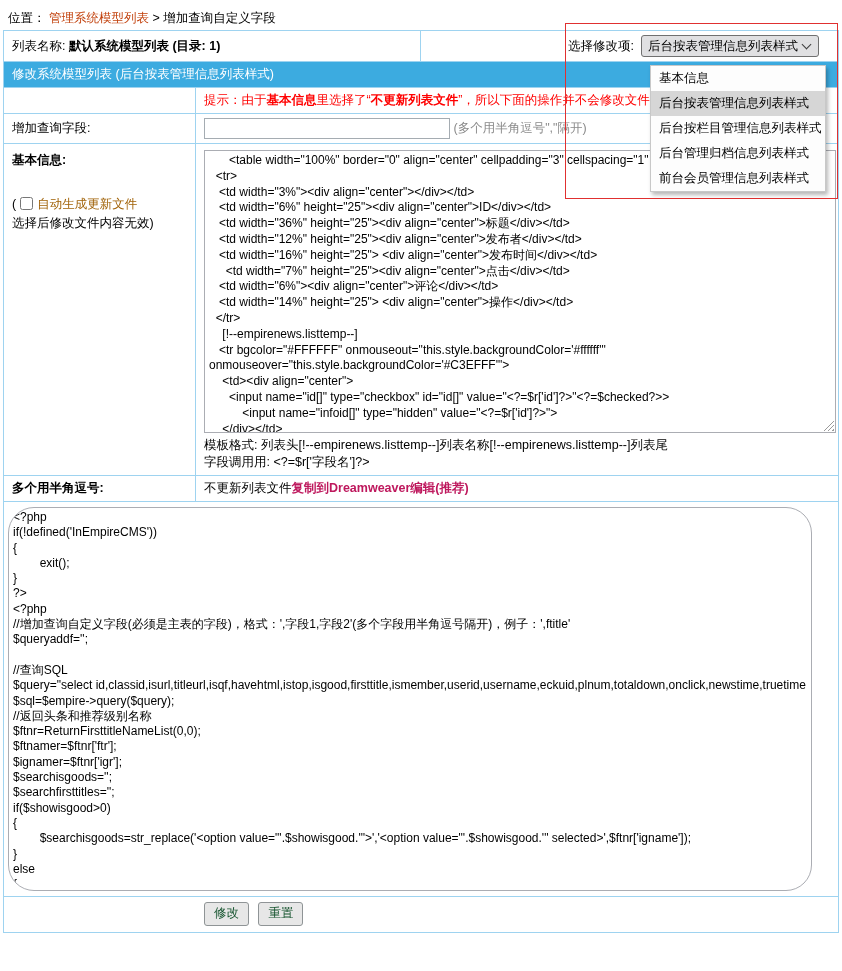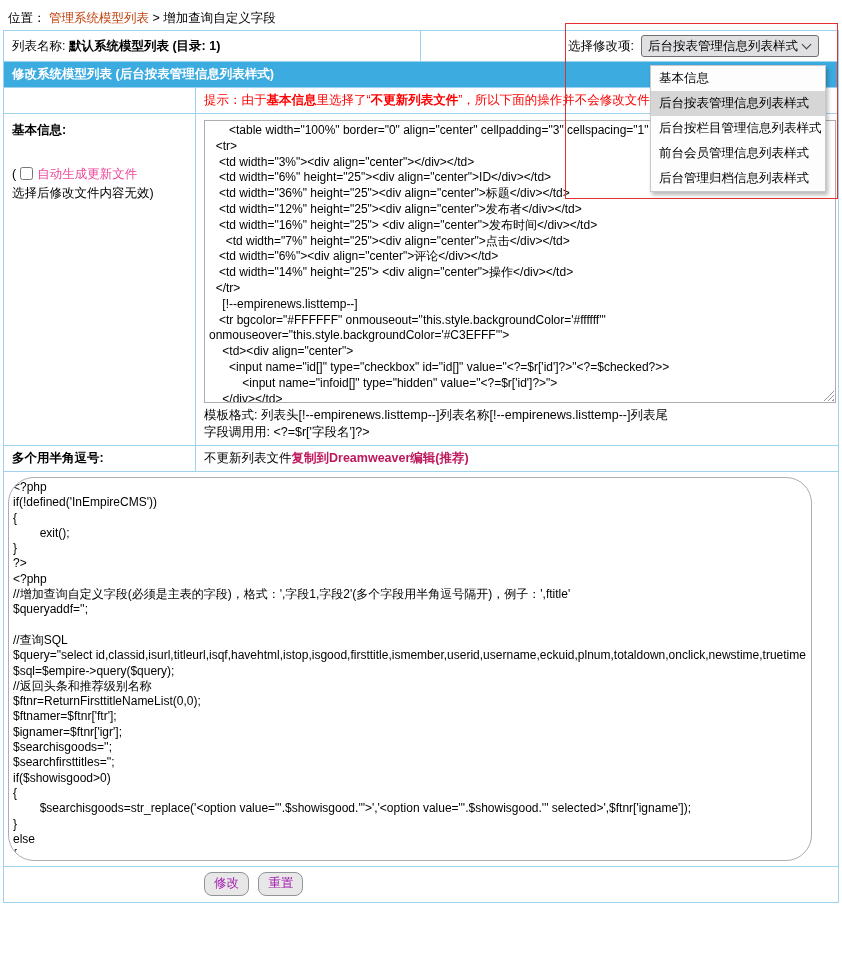--- a/index.html
+++ b/index.html
@@ -6,21 +6,21 @@
   html,body { width: 842px; height: 971px; background: #fff; overflow: hidden; }
   body { font-family: "Liberation Sans", "DejaVu Sans", sans-serif; font-size: 12.5px; color:#000; position: relative; }
 
   
   .breadcrumb { padding: 10px 0 0 8px; height: 30px; }
   .breadcrumb a { color:#c2410c; text-decoration:none; cursor:pointer; }
 
   
   table.main { border-collapse: collapse; table-layout: fixed; width: 836px; margin-left: 3px; }
   table.main td { border: 1px solid #9ed3f0; padding: 4px 8px; vertical-align: middle; }
-  td.bluebar { background: #3cabe0; color: #fff; font-weight: bold; height: 26px; padding-left: 8px; font-size: 12.5px; }
+  td.bluebar { background: #3cabe0; color: #fff; font-weight: normal; height: 26px; padding-left: 8px; font-size: 12.5px; }
   td.lbl { width: 192px; }
   td.lbl.toplbl { vertical-align: top; padding-top: 8px; }
   .bold { font-weight: bold; }
   .hinttext { color: #f00; }
   .hinttext b { font-weight: bold; }
   .graytext { color: #8a8a8a; }
 
   
   input.txt { width: 246px; height: 21px; border: 1px solid #a5acb2; background:#fff; font-family: inherit; font-size: 12px; padding: 0 4px; vertical-align: middle; }
 
@@ -32,29 +32,29 @@
   .codebox .grip { position: absolute; right: 1px; bottom: 1px; width: 11px; height: 11px; cursor: nwse-resize;
                    background: repeating-linear-gradient(135deg, transparent 0 2px, #9a9a9a 2px 3px);
                    clip-path: polygon(100% 0, 100% 100%, 0 100%); }
   .tpl-box { width: 632px; height: 283px; margin: 2px 0 4px 0; }
   .file-box { width: 804px; height: 384px; margin: 2px 0; border-radius: 26px; }
   .fmt { line-height: 17px; margin-top: 3px; }
 
   
   .autogen { margin-top: 26px; line-height: 19px; }
   .autogen input[type=checkbox] { width: 13px; height: 13px; vertical-align: -2px; margin: 0 4px 0 4px; }
-  .red { color: #ec4899; }
+  .red { color: #a16207; }
 
   
   .dwlink { color: #be185d; font-weight: bold; text-decoration: none; cursor: pointer; }
 
   
   .btnrow { padding: 5px 0 6px 200px !important; }
   button.winbtn { font-family: inherit; font-size: 12.5px; background: #e7e7e7; border: 1px solid #8f9496;
-                  border-radius: 8px; padding: 2px 9px 3px 9px; margin-right: 6px; cursor: pointer; color:#a21caf; }
+                  border-radius: 3px; padding: 2px 9px 3px 9px; margin-right: 6px; cursor: pointer; color:#14532d; }
 
   
   .selwrap { display: flex; justify-content: flex-end; align-items: center; padding-right: 11px; }
   .sel-label { margin-right: 7px; }
   .fakeselect { width: 178px; height: 22px; background: #e0e0e2; border: 1px solid #707070; border-radius: 3px;
                 display: flex; align-items: center; padding: 0 6px; cursor: pointer; font-size: 12.5px; }
   .fakeselect .seltext { flex: 1; white-space: nowrap; overflow: hidden; }
   .chev { width: 7px; height: 7px; border-right: 1.5px solid #3d3d3d; border-bottom: 1.5px solid #3d3d3d;
           transform: rotate(45deg); margin: -4px 2px 0 4px; }
 
@@ -108,20 +108,27 @@
   </tr>
 
   <tr>
     <td class="lbl"></td>
     <td colspan="2">
       <span class="hinttext"><span>提示：由于</span><b>基本信息</b><span>里选择了“</span><b>不更新列表文件</b><span>”，所以下面的操作并不会修改文件。</span></span>
     </td>
   </tr>
 
 
+  <tr>
+    <td class="lbl">增加查询字段:</td>
+    <td colspan="2">
+      <input class="txt" type="text" value="" style="">
+      <span class="graytext">(多个用半角逗号","隔开)</span>
+    </td>
+  </tr>
 
   <tr>
     <td class="lbl toplbl">
       <div class="bold">基本信息:</div>
       <div class="autogen">
         <span>(</span><input type="checkbox" style=""><span class="red">自动生成更新文件</span><br>
         <span>选择后修改文件内容无效)</span>
       </div>
     </td>
     <td colspan="2" style="vertical-align:top;">
@@ -202,17 +209,17 @@
       <button class="winbtn">重置</button>
     </td>
   </tr>
 </tbody>
   </table>
 
 <div class="dropdown">
   <div class="opt">基本信息</div>
   <div class="opt selected">后台按表管理信息列表样式</div>
   <div class="opt">后台按栏目管理信息列表样式</div>
+  <div class="opt">后台管理归档信息列表样式</div>
   <div class="opt">前台会员管理信息列表样式</div>
-  <div class="opt">后台管理归档信息列表样式</div>
 </div>
 
 <div class="red-rect"></div>
 
 </body></html>

